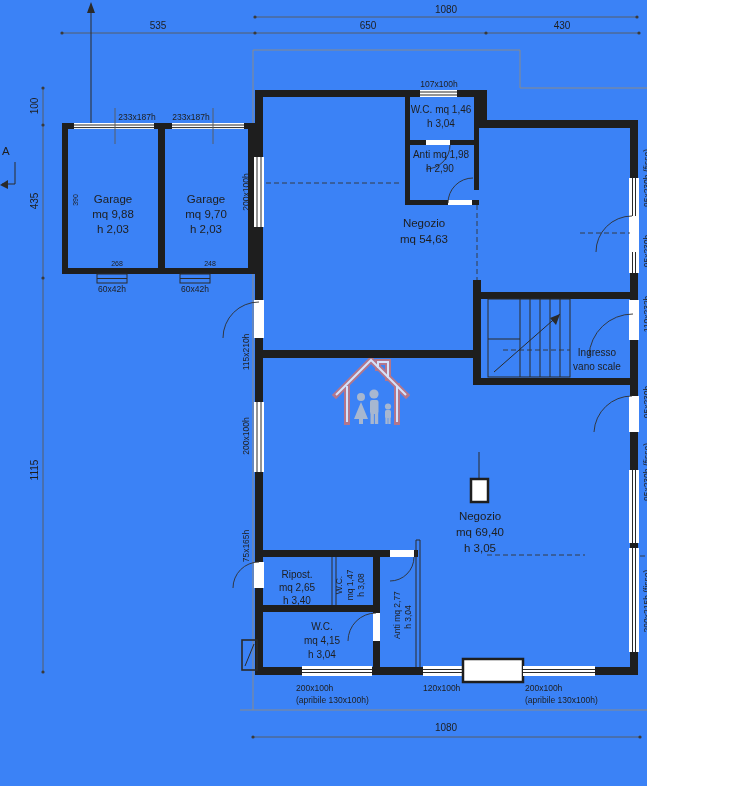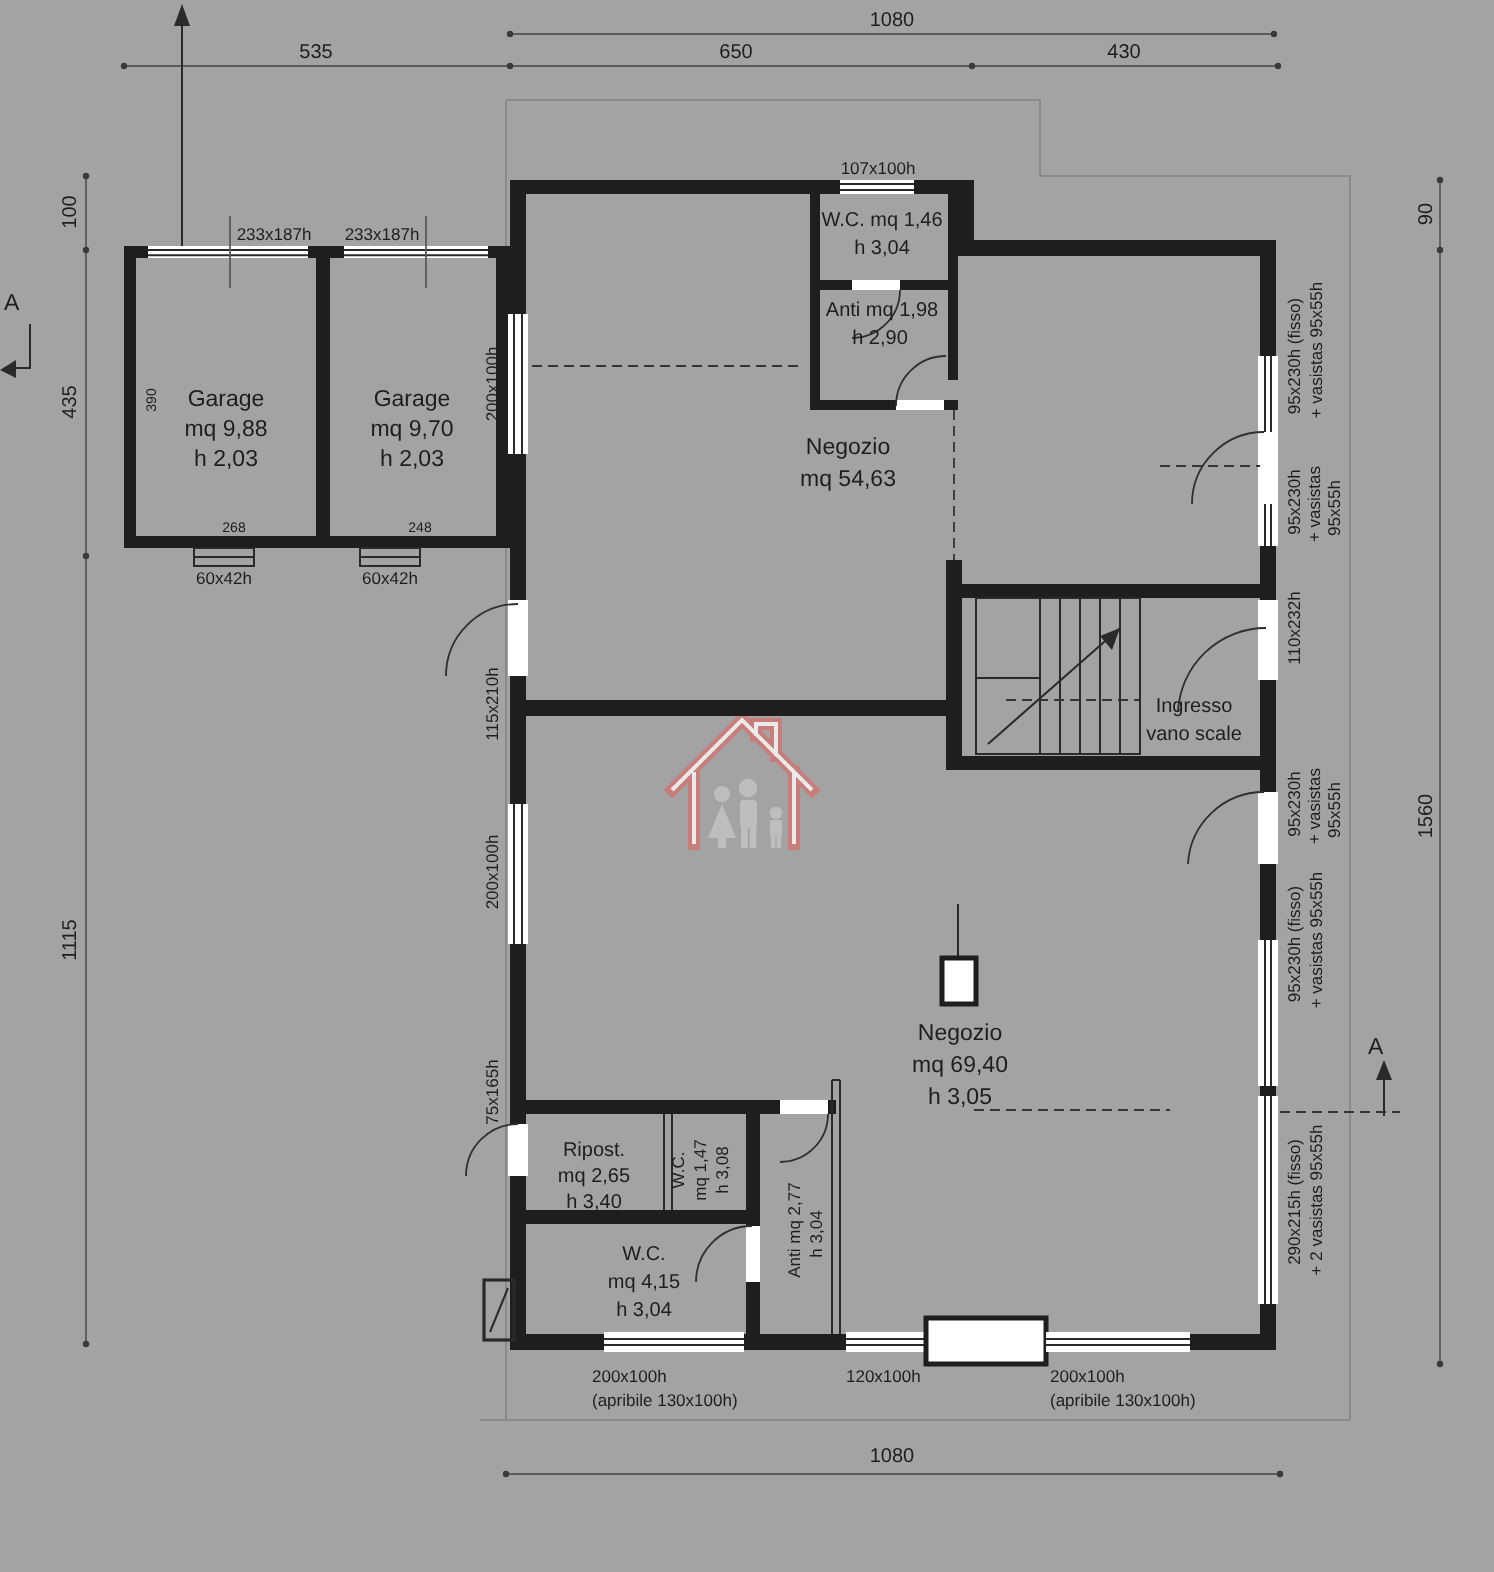--- a/index.html
+++ b/index.html
@@ -1,16 +1,16 @@
 <!DOCTYPE html>
 <html><head>
 <meta charset="utf-8">
 <style>
   html,body{margin:0;padding:0;background:#ffffff;}
-  .page{width:747px;height:786px;position:relative;background:#a3a3a3;overflow:hidden;
+  .page{width:647px;height:786px;position:relative;background:#3b82f6;overflow:hidden;
         font-family:"Liberation Sans", sans-serif;}
   svg{display:block;}
   svg text{fill:#1e1e1e;font-family:"Liberation Sans", sans-serif;}
   .wall{fill:#1e1e1e;}
   .gap{fill:#ffffff;}
   .thin{stroke:#2a2a2a;stroke-width:1;fill:none;}
   .thin2{stroke:#2a2a2a;stroke-width:1.6;fill:none;}
   .dim{stroke:#5a5a5a;stroke-width:0.9;fill:none;}
   .tick{fill:#3a3a3a;}
   .lot{stroke:#8a8a8a;stroke-width:1;fill:none;}

